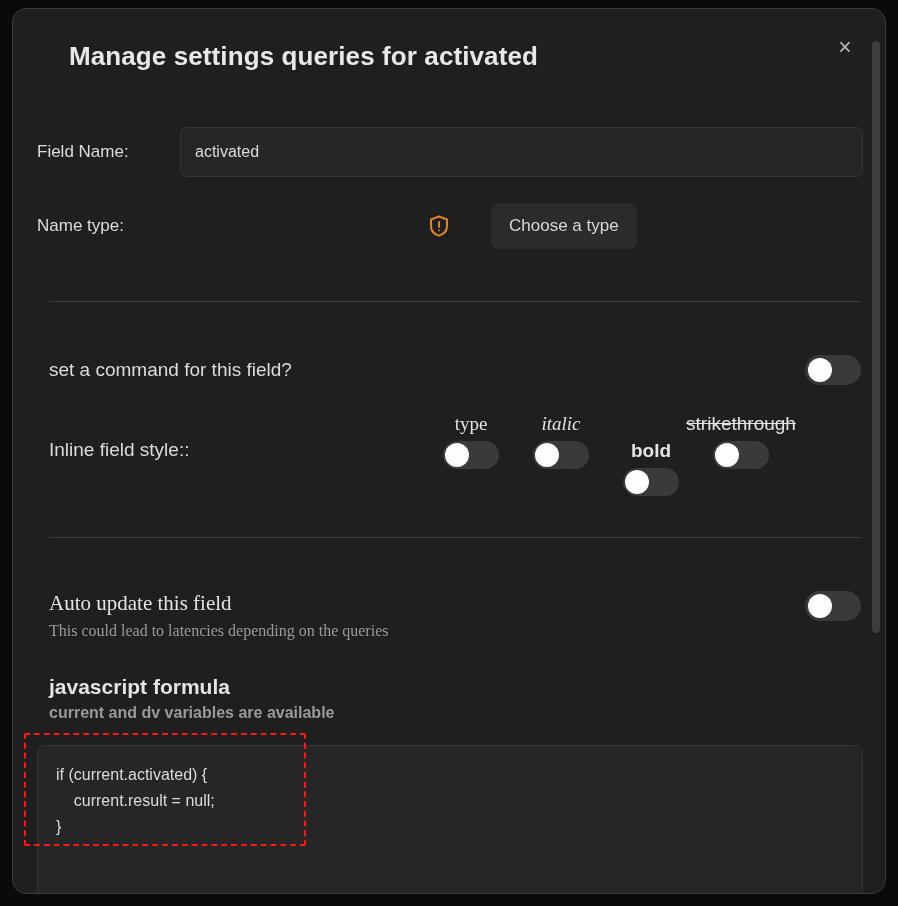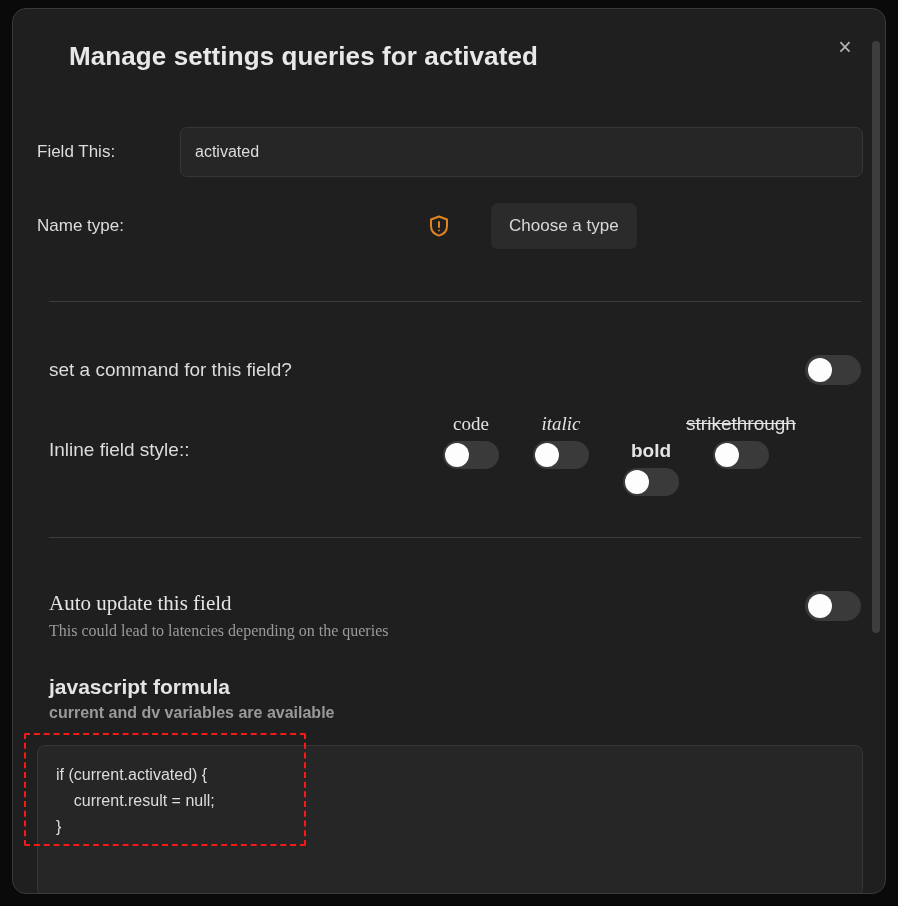--- a/index.html
+++ b/index.html
@@ -334,21 +334,21 @@
 
 <div id="screen">
 
   <div id="modal">
 
     <div class="modal-title">Manage settings queries for activated</div>
 
     <div class="close-btn">×</div>
 
     <div class="row-fieldname">
-      <span class="label-lg fieldname-label">Field This:</span>
+      <span class="label-lg fieldname-label">Field Name:</span>
       <input class="text-input" type="text" value="activated" style="">
     </div>
 
     <div class="row-fieldtype">
       <span class="label-lg fieldtype-label">Name type:</span>
 
       <span>
         <svg class="warn-icon" viewBox="0 0 24 24" fill="none" stroke="#e0841f" stroke-width="2" stroke-linecap="round" stroke-linejoin="round">
           <path d="M12 2.5 L20 5.5 V12 c0 5.2 -3.5 8.3 -8 9.6 -4.5 -1.3 -8 -4.4 -8 -9.6 V5.5 Z"></path>
           <line x1="12" y1="8" x2="12" y2="13"></line>
@@ -368,21 +368,21 @@
         <div class="knob"></div>
       </div>
     </div>
 
     <div class="row-inline">
       <span class="label-inline">Inline field style::</span>
 
       <div class="style-group">
 
         <div class="style-item">
-          <span class="style-label code">code</span>
+          <span class="style-label code">type</span>
           <div class="toggle-sm">
             <div class="knob"></div>
           </div>
         </div>
 
         <div class="style-item">
           <span class="style-label italic">italic</span>
           <div class="toggle-sm">
             <div class="knob"></div>
           </div>

